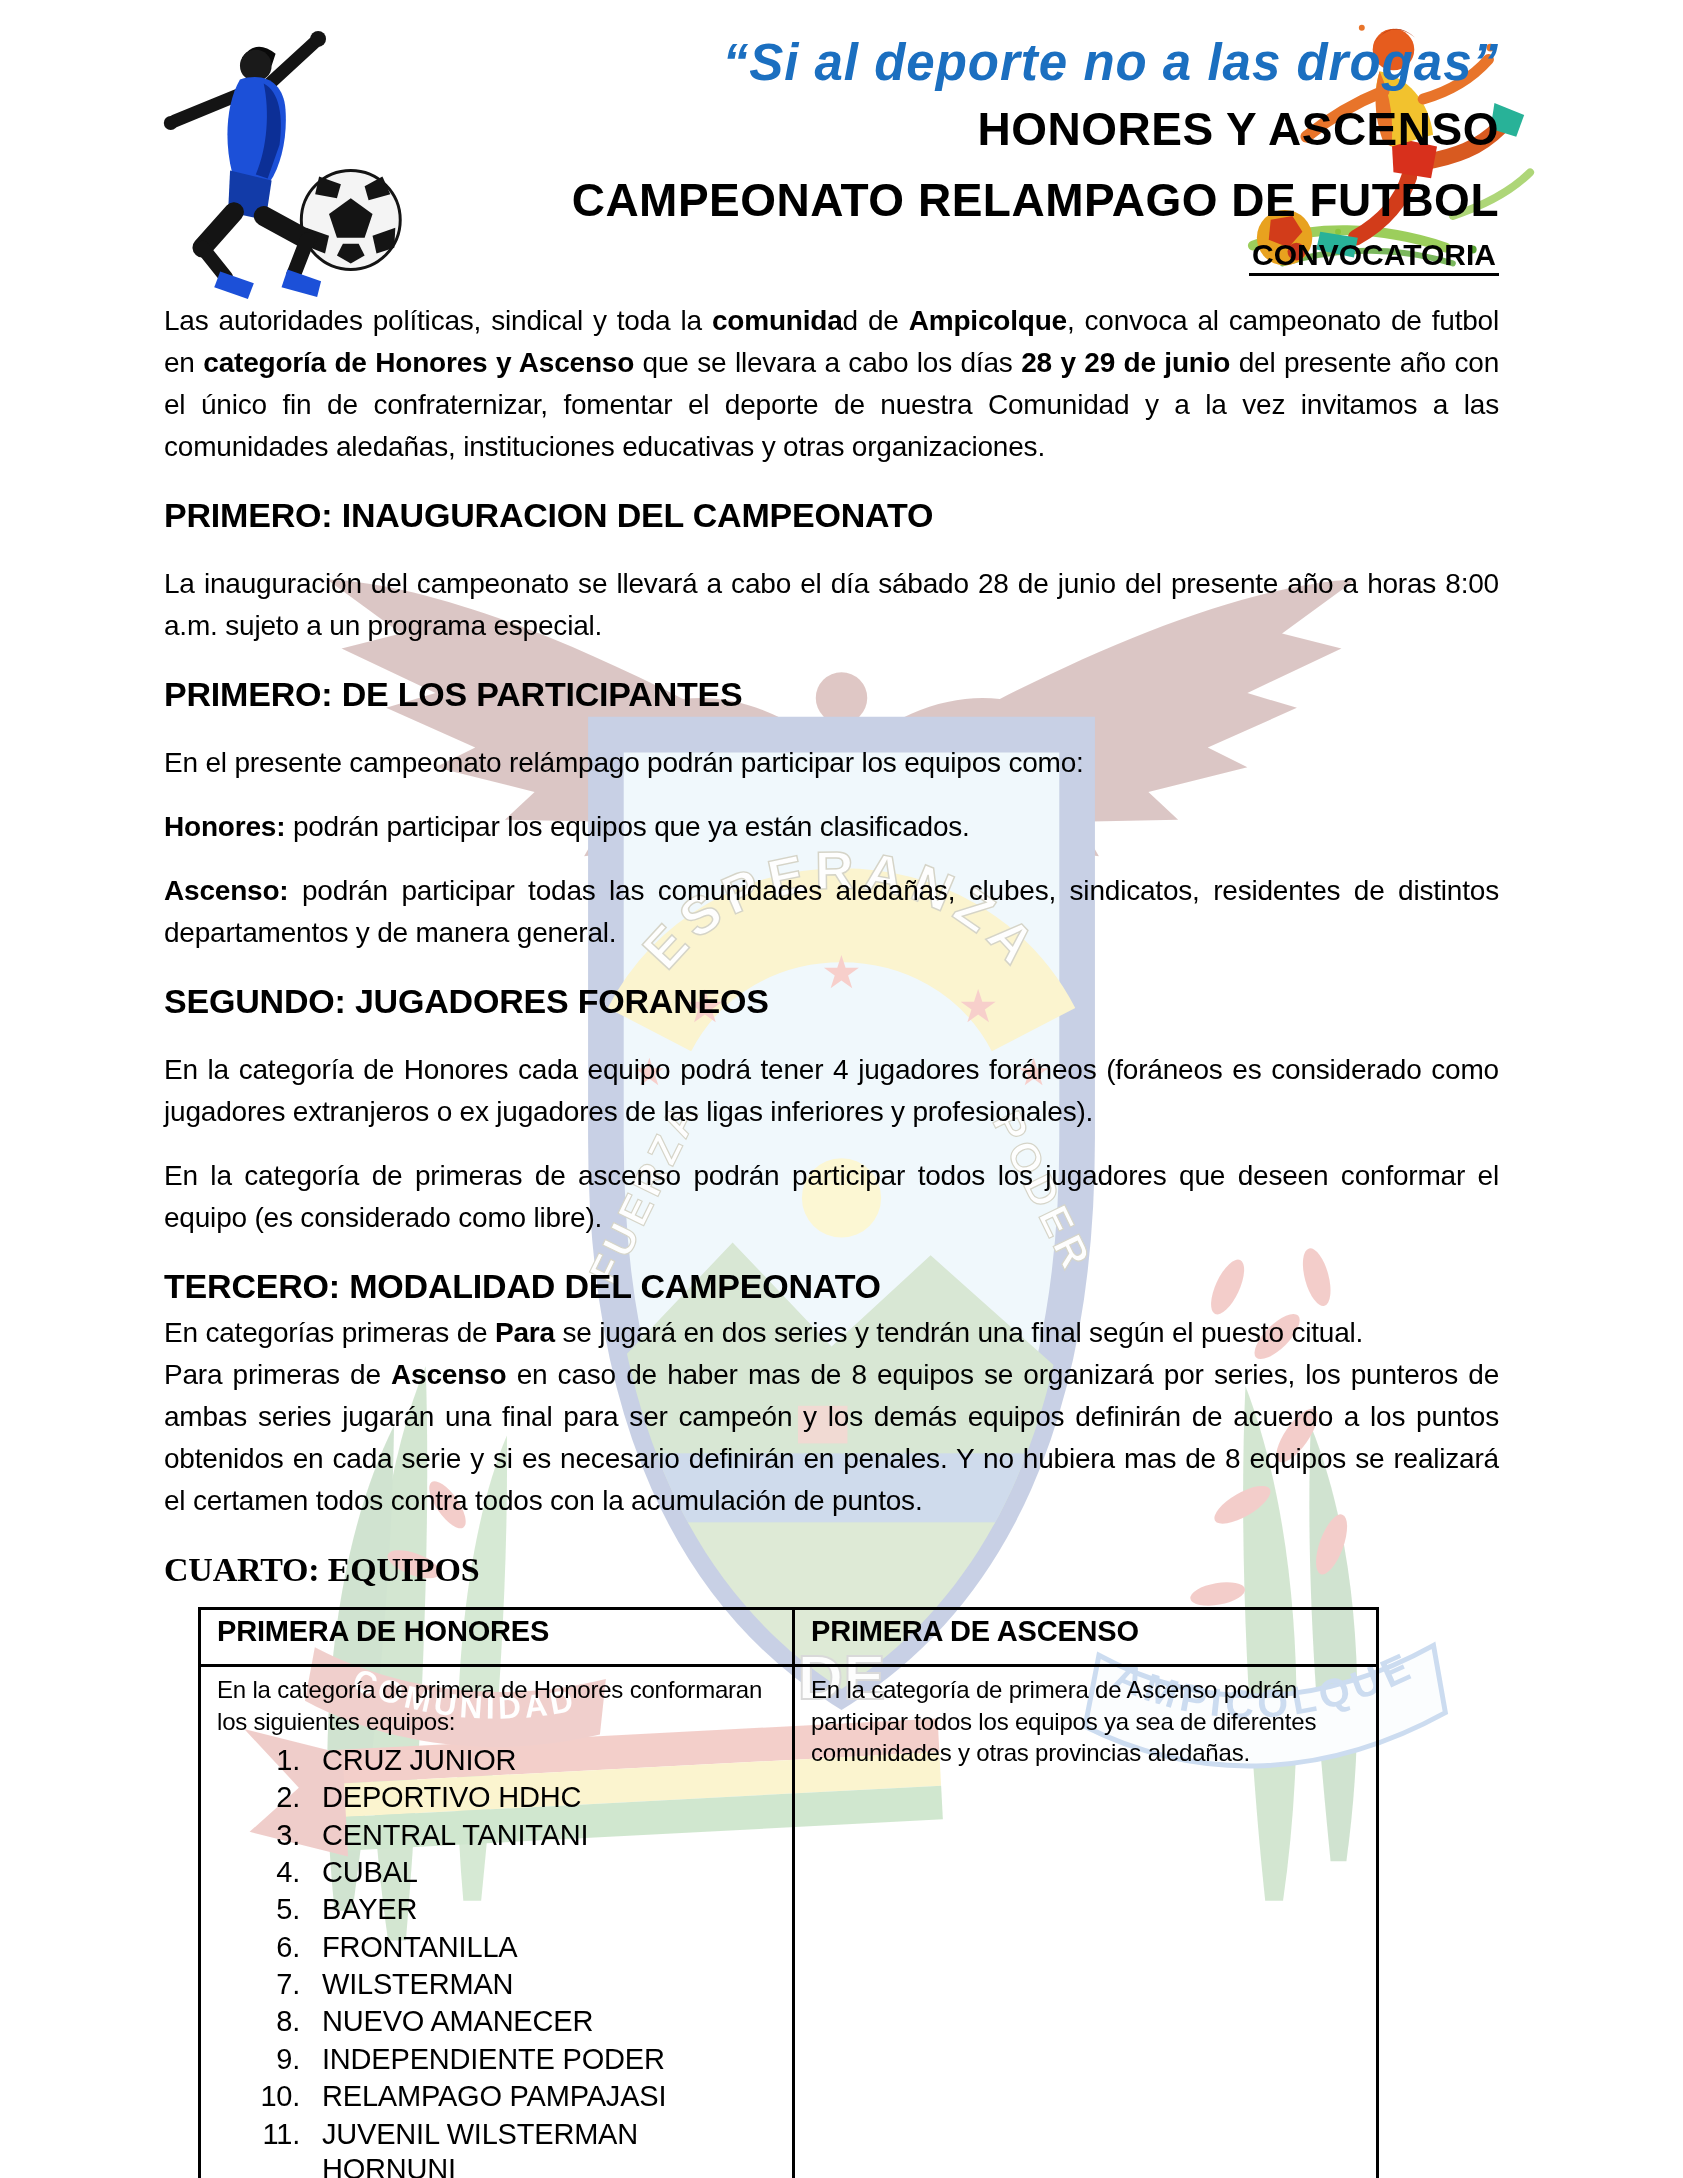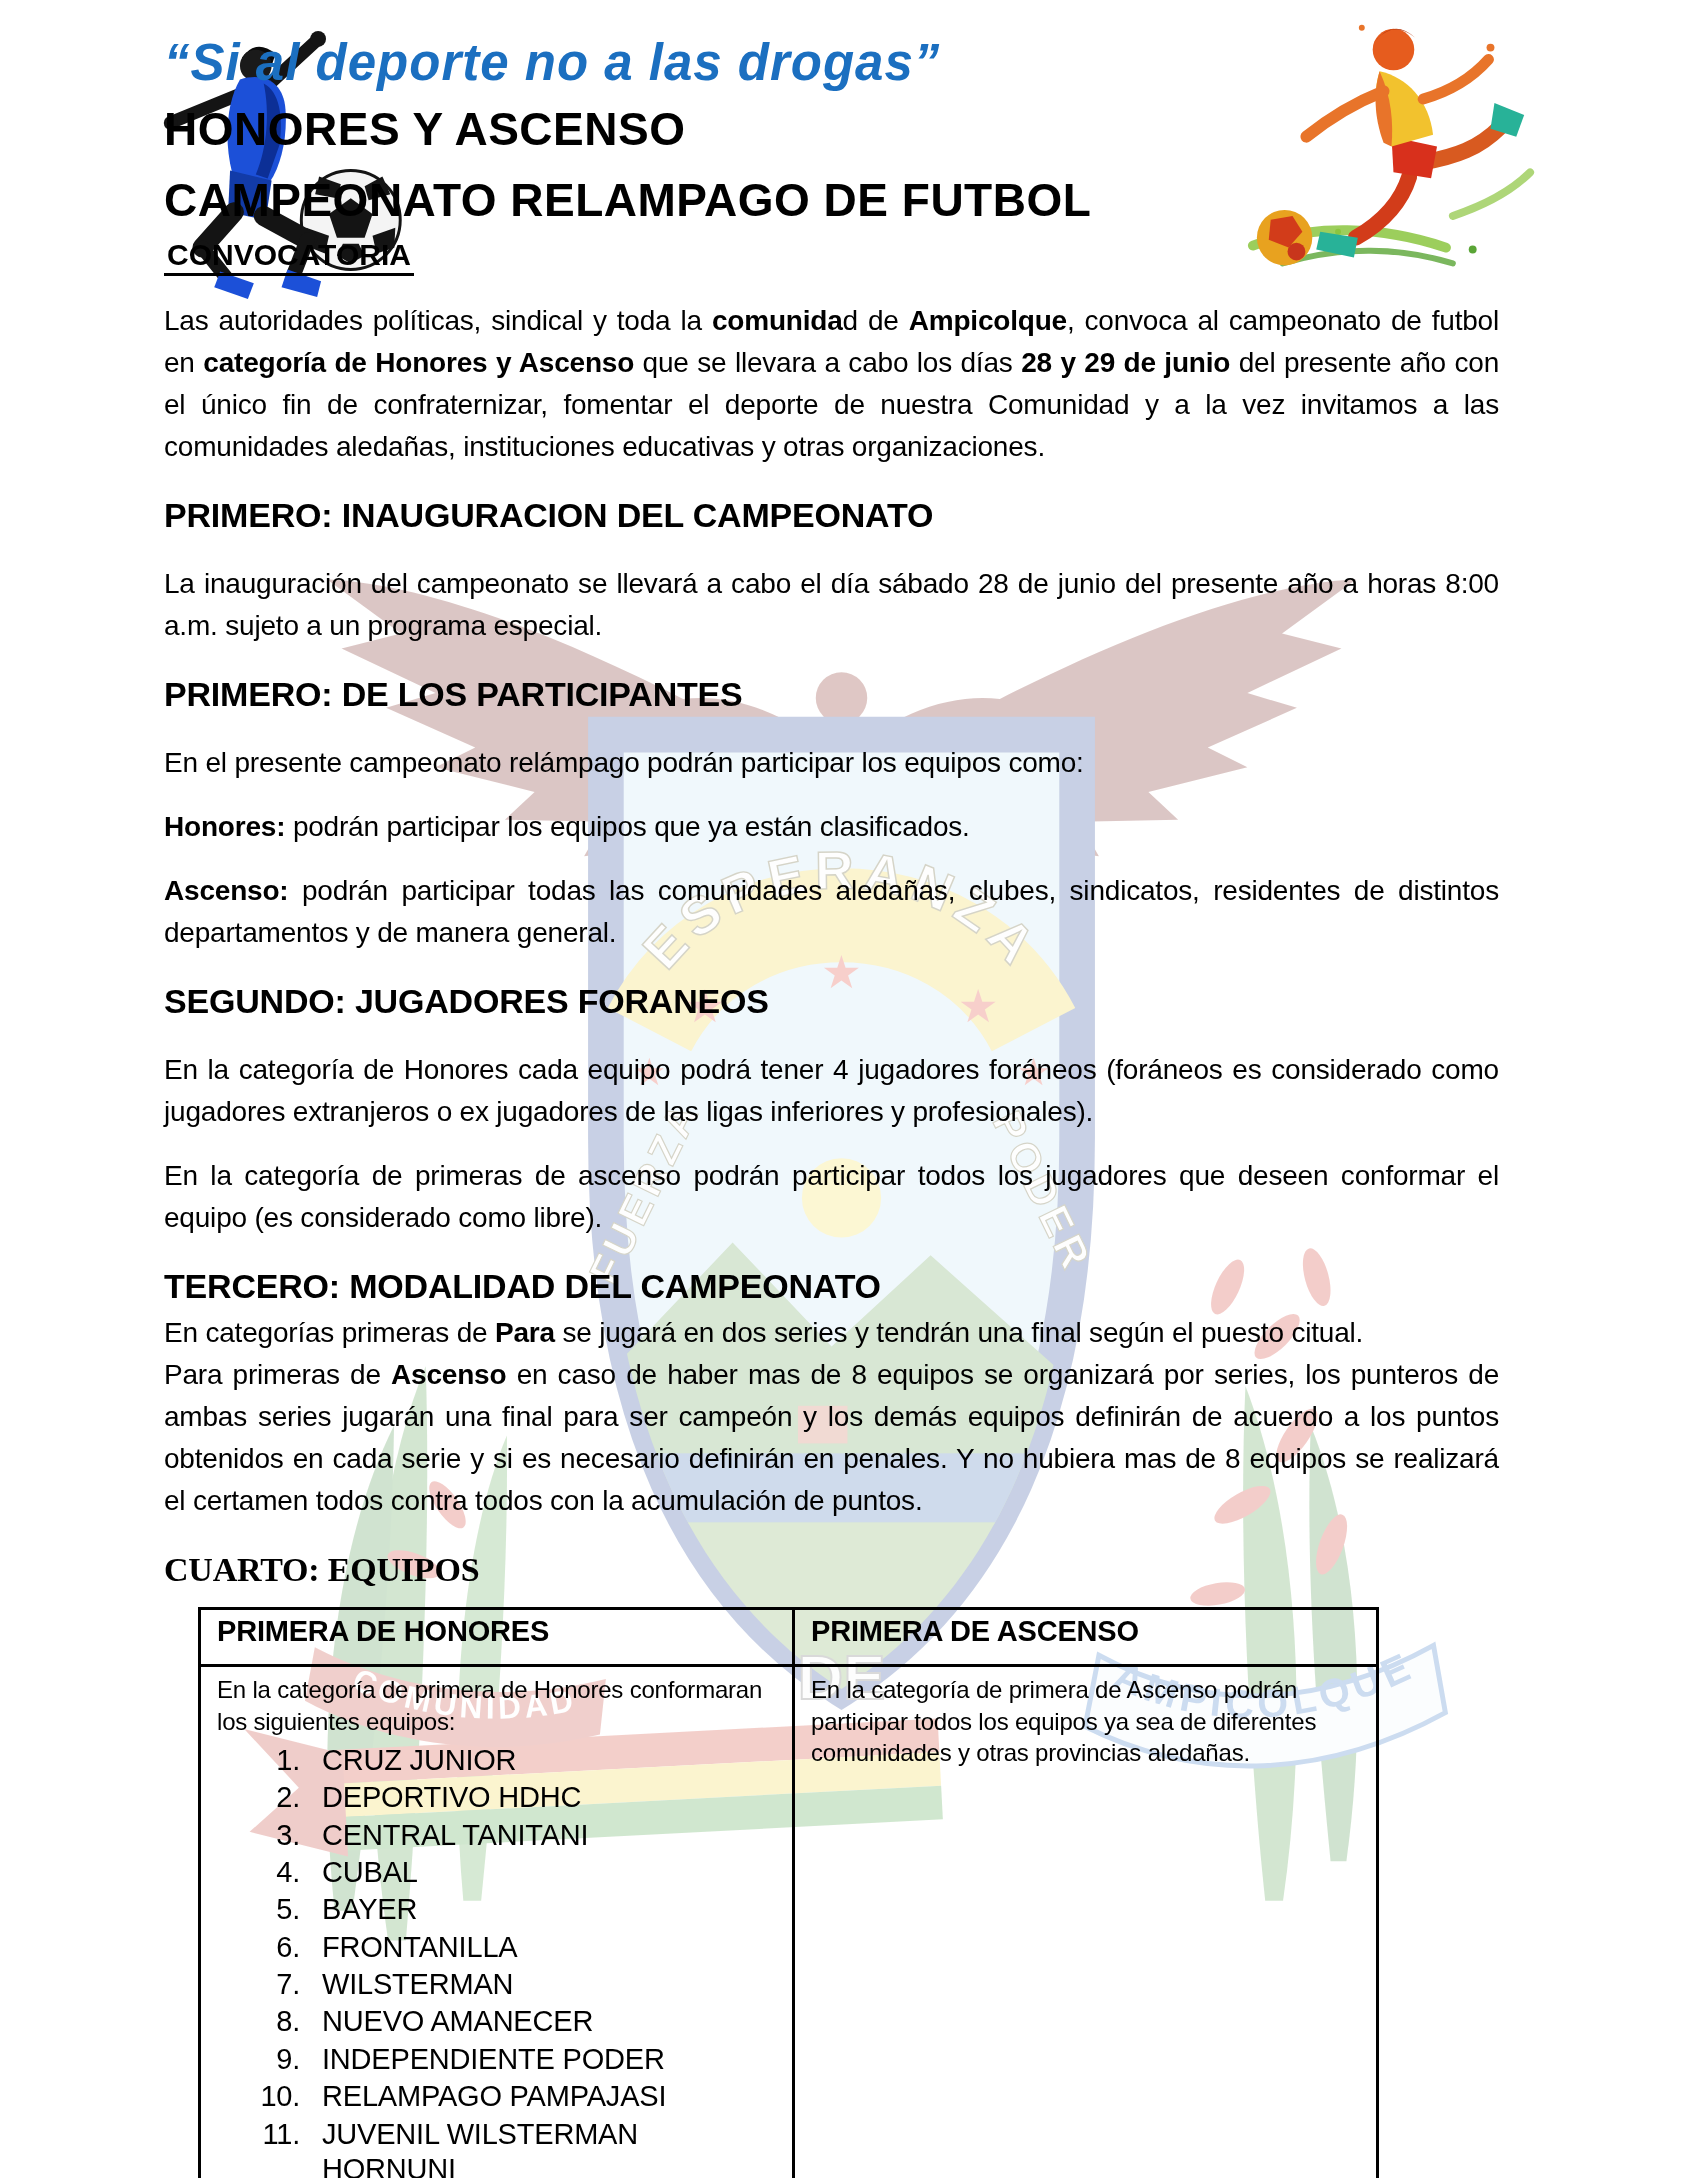--- a/index.html
+++ b/index.html
@@ -5,21 +5,21 @@
   html,body{margin:0;padding:0;background:#777;}
   .page{
     width:1683px;height:2178px;position:relative;background:#fff;overflow:hidden;
     font-family:"Liberation Sans","DejaVu Sans",sans-serif;color:#000;margin:0 auto;
   }
   .watermark{position:absolute;left:0;top:0;z-index:0;opacity:.24;}
   .hero{position:absolute;z-index:1;}
   .hero-left{left:145px;top:26px;}
   .hero-right{left:1243px;top:8px;}
   .content{position:relative;z-index:2;padding:34px 184px 0 164px;}
-  .doc-header{text-align:left;margin-bottom:24px;}
+  .doc-header{text-align:right;margin-bottom:24px;}
   .slogan{font-size:51px;font-weight:bold;font-style:italic;letter-spacing:1px;line-height:1.15;}
   .title-line{font-size:46px;font-weight:bold;margin:18px 0 0;letter-spacing:0.5px;line-height:1.15;}
   .title-line.second{margin-top:10px;}
   .convocatoria{display:inline-block;font-size:30px;font-weight:bold;border-bottom:3px solid #000;margin-top:12px;padding:0 3px 1px;}
   p.body{font-size:28px;line-height:1.5;letter-spacing:-0.2px;margin:0 0 22px;text-align:justify;}
   h2.sec{font-size:34px;line-height:1.5;margin:0 0 22px;letter-spacing:-0.2px;}
   .tight{margin:0 0 22px;}
   .tight p.body{margin:0;}
   h2.pre-table{margin-bottom:12px;font-family:Liberation Serif, serif;}
   table.teams{border-collapse:collapse;margin-left:34px;width:1178px;table-layout:fixed;}

